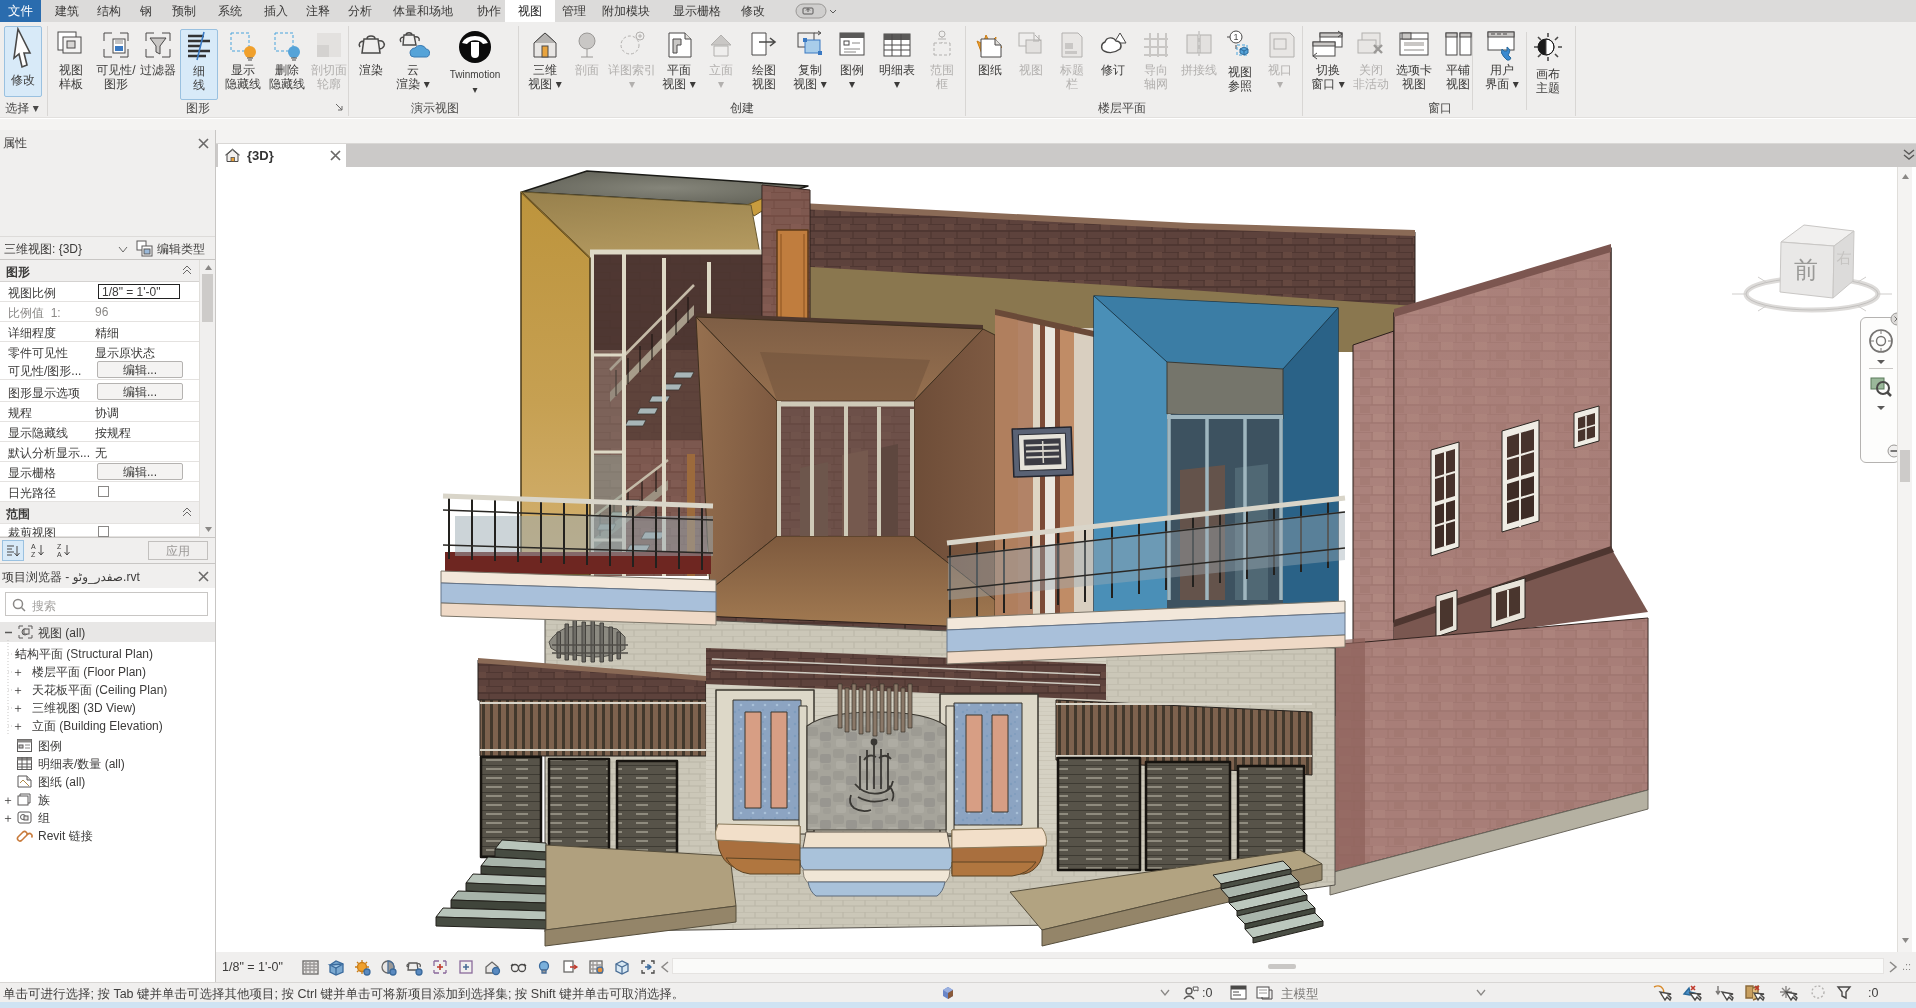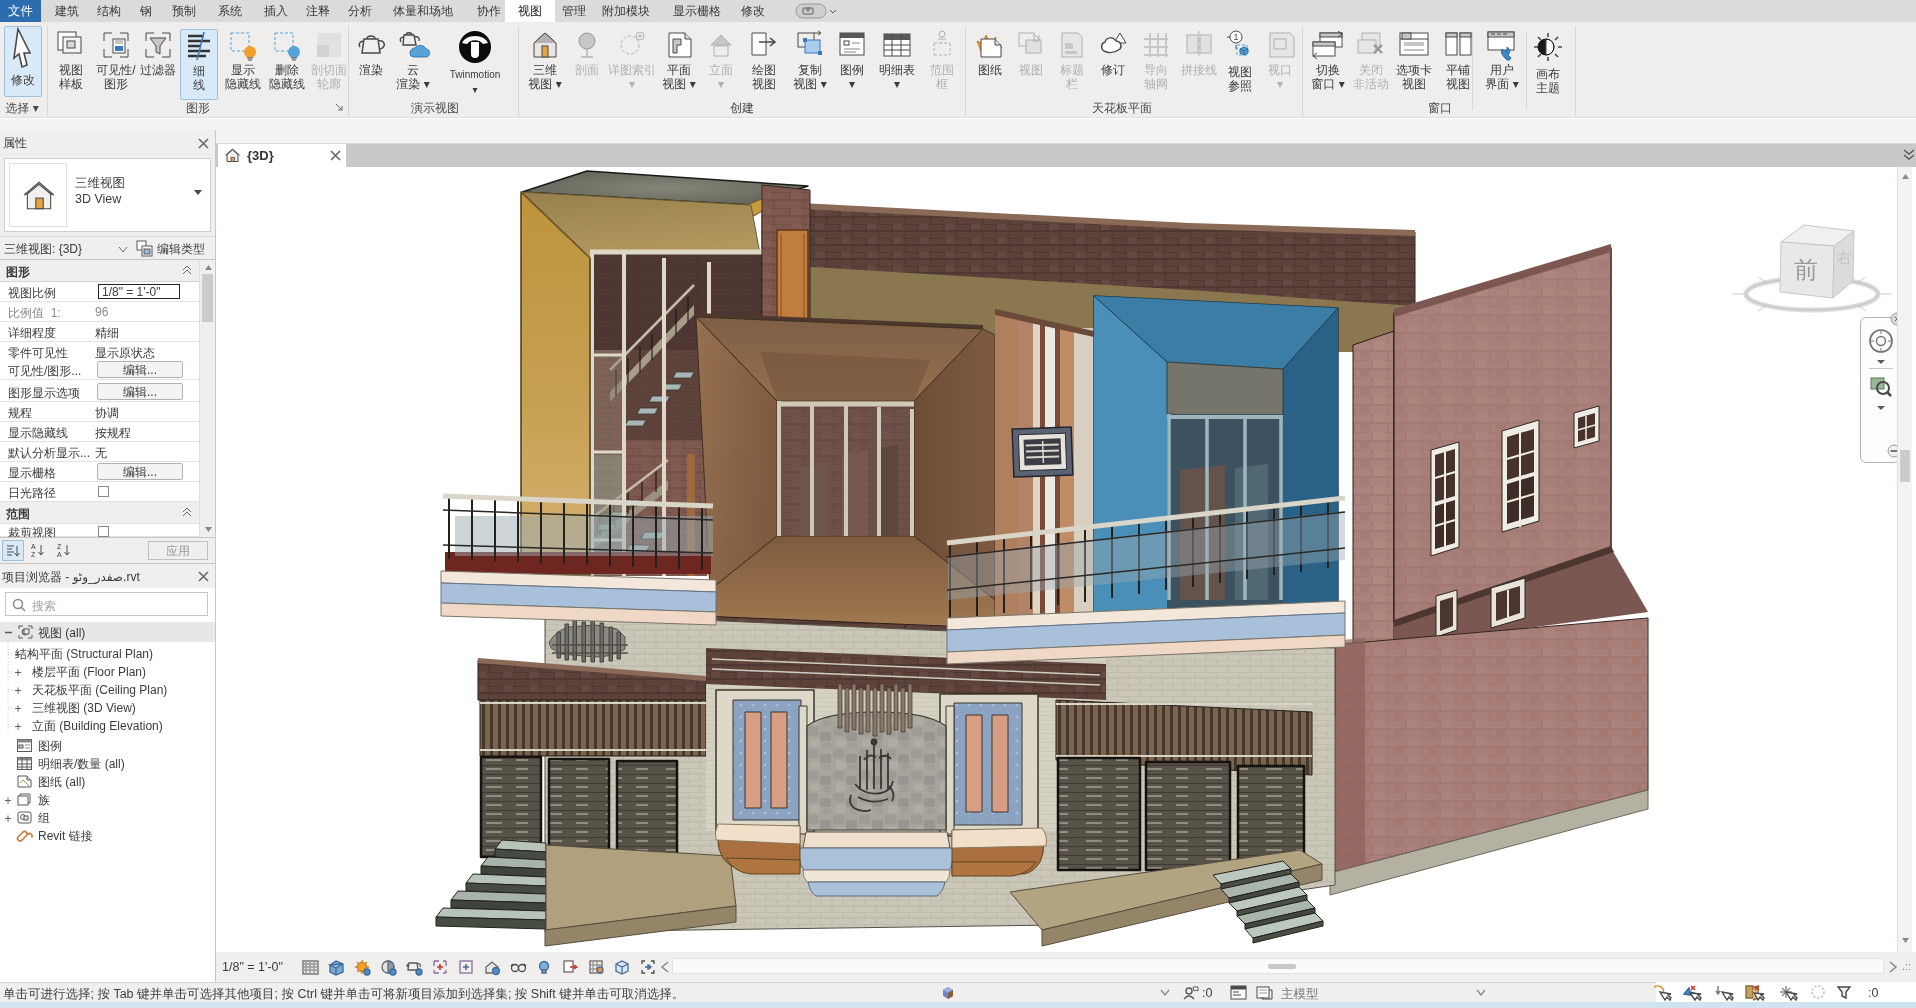--- a/index.html
+++ b/index.html
@@ -26,21 +26,21 @@
 #lpanel{position:absolute;left:0;top:130px;width:216px;height:854px;background:#f0efee;border-right:1px solid #c8c6c4;font-size:12px;color:#3c3b3a}
 .prow{position:absolute;left:0;width:199px;height:20px;border-bottom:1px solid #e4e2e0;background:#fff}
 .plab{position:absolute;left:8px;top:3px;width:86px;white-space:nowrap;overflow:hidden}
 .pval{position:absolute;left:95px;top:3px;width:100px}
 .pbtn{position:absolute;left:97px;top:1px;width:86px;height:17px;background:#f4f3f2;border:1px solid #b5b3b1;text-align:center;line-height:16px;border-radius:2px}
 .shead{background:#f0efee;font-weight:bold}
 
 #canvas{position:absolute;left:216px;top:167px;width:1681px;height:785px;background:#fff;overflow:hidden}
 #vscroll{position:absolute;left:1897px;top:167px;width:15px;height:785px;background:#f4f3f2;border-left:1px solid #e0deda}
 #bstrip{position:absolute;left:216px;top:952px;width:1700px;height:30px;background:#f0efee}
-#statusbar{position:absolute;left:0;top:982px;width:1656px;height:20px;background:#f0efee;border-top:1px solid #d8d6d4;font-size:12.5px;color:#3f3e3d}
+#statusbar{position:absolute;left:0;top:982px;width:1916px;height:20px;background:#f0efee;border-top:1px solid #d8d6d4;font-size:12.5px;color:#3f3e3d}
 #bluebar{position:absolute;left:0;top:1002px;width:1916px;height:6px;background:#cfe3f3}
 </style></head>
 <body>
 <div id="app">
 
 <div id="tabrow">
 <div id="filebtn">文件</div>
 <div class="mtab" style="left:55px">建筑</div>
 <div class="mtab" style="left:97px">结构</div>
 <div class="mtab" style="left:140px">钢</div>
@@ -70,21 +70,21 @@
 <div class="rsep" style="left:518px"></div>
 <div class="rsep" style="left:965px"></div>
 <div class="rsep" style="left:1302px"></div>
 <div class="rsep" style="left:1472px;top:10px;height:78px"></div>
 <div class="rsep" style="left:1526px;top:10px;height:78px"></div>
 <div class="rsep" style="left:1575px"></div>
 <div class="glabel" style="left:-38px">选择 ▾</div>
 <div class="glabel" style="left:138px">图形</div>
 <div class="glabel" style="left:375px">演示视图</div>
 <div class="glabel" style="left:682px">创建</div>
-<div class="glabel" style="left:1062px">天花板平面</div>
+<div class="glabel" style="left:1062px">楼层平面</div>
 <div class="glabel" style="left:1380px">窗口</div>
 <svg class="abs" style="left:334px;top:80px" width="10" height="10">
         <path d="M2 2 L8 8 M8 4 L8 8 L4 8" stroke="#6a6968" fill="none"></path>
       </svg>
 
 <div class="rb sel" style="left:4px;top:4px;width:38px;height:71px">
 <svg width="30" height="44" viewBox="0 0 30 44">
           <path d="M10 2 L22 26 L16 26 L19 38 L14 40 L11 27 L6 31 Z" fill="#fdfdfd" stroke="#4a4948" stroke-width="1.6"></path>
         </svg>修改</div>
 
@@ -284,33 +284,20 @@
 
 <div id="lpanel">
 
 <div class="abs" style="left:0;top:0;width:215px;height:25px;background:#f0efee">
 <span class="abs" style="left:3px;top:5px">属性</span>
 <svg class="abs" style="left:198px;top:8px" width="11" height="11">
           <path d="M1 1 L10 10 M10 1 L1 10" stroke="#6a6968" stroke-width="1.6"></path>
         </svg>
       </div>
 
-<div class="abs" style="left:4px;top:28px;width:207px;height:74px;background:#fff;border:1px solid #d0cecc">
-<div class="abs" style="left:4px;top:4px;width:58px;height:64px;border:1px solid #e0deda;background:#fff">
-<svg class="abs" style="left:11px;top:14px" width="36" height="36" viewBox="0 0 34 32">
-            <path d="M6 14 L17 4 L28 14 L28 28 L6 28 Z" fill="#f2f0ee" stroke="#4a4948"></path>
-            <path d="M3 15 L17 3 L31 15 L28 14 L17 5 L6 14 Z" fill="#b5b3b1" stroke="#4a4948"></path>
-            <rect x="14" y="18" width="7" height="10" fill="#e8a33d" stroke="#4a4948"></rect>
-          </svg>
-        </div>
-<div class="abs" style="left:70px;top:16px;font-size:12.5px">三维视图<br>3D View</div>
-<svg class="abs" style="left:188px;top:30px" width="10" height="8">
-          <path d="M1 1 l4 5 4 -5" fill="#4a4948"></path>
-        </svg>
-</div>
 
 <div class="abs" style="left:0;top:106px;width:215px;height:24px;background:#f0efee;border-top:1px solid #dddbd9;border-bottom:1px solid #c8c6c4">
 <span class="abs" style="left:4px;top:4px">三维视图: {3D}</span>
 <svg class="abs" style="left:118px;top:9px" width="10" height="8">
           <path d="M1 1 l4 5 4 -5" fill="none" stroke="#6a6968"></path>
         </svg>
 <svg class="abs" style="left:136px;top:3px" width="17" height="17" viewBox="0 0 17 17">
           <rect x="1" y="1" width="9" height="9" fill="#fff" stroke="#5a5958"></rect>
           <rect x="6" y="6" width="10" height="10" fill="#fff" stroke="#5a5958"></rect>
           <rect x="8" y="9" width="6" height="5" fill="#9ab8d8" stroke="#5a5958"></rect>

